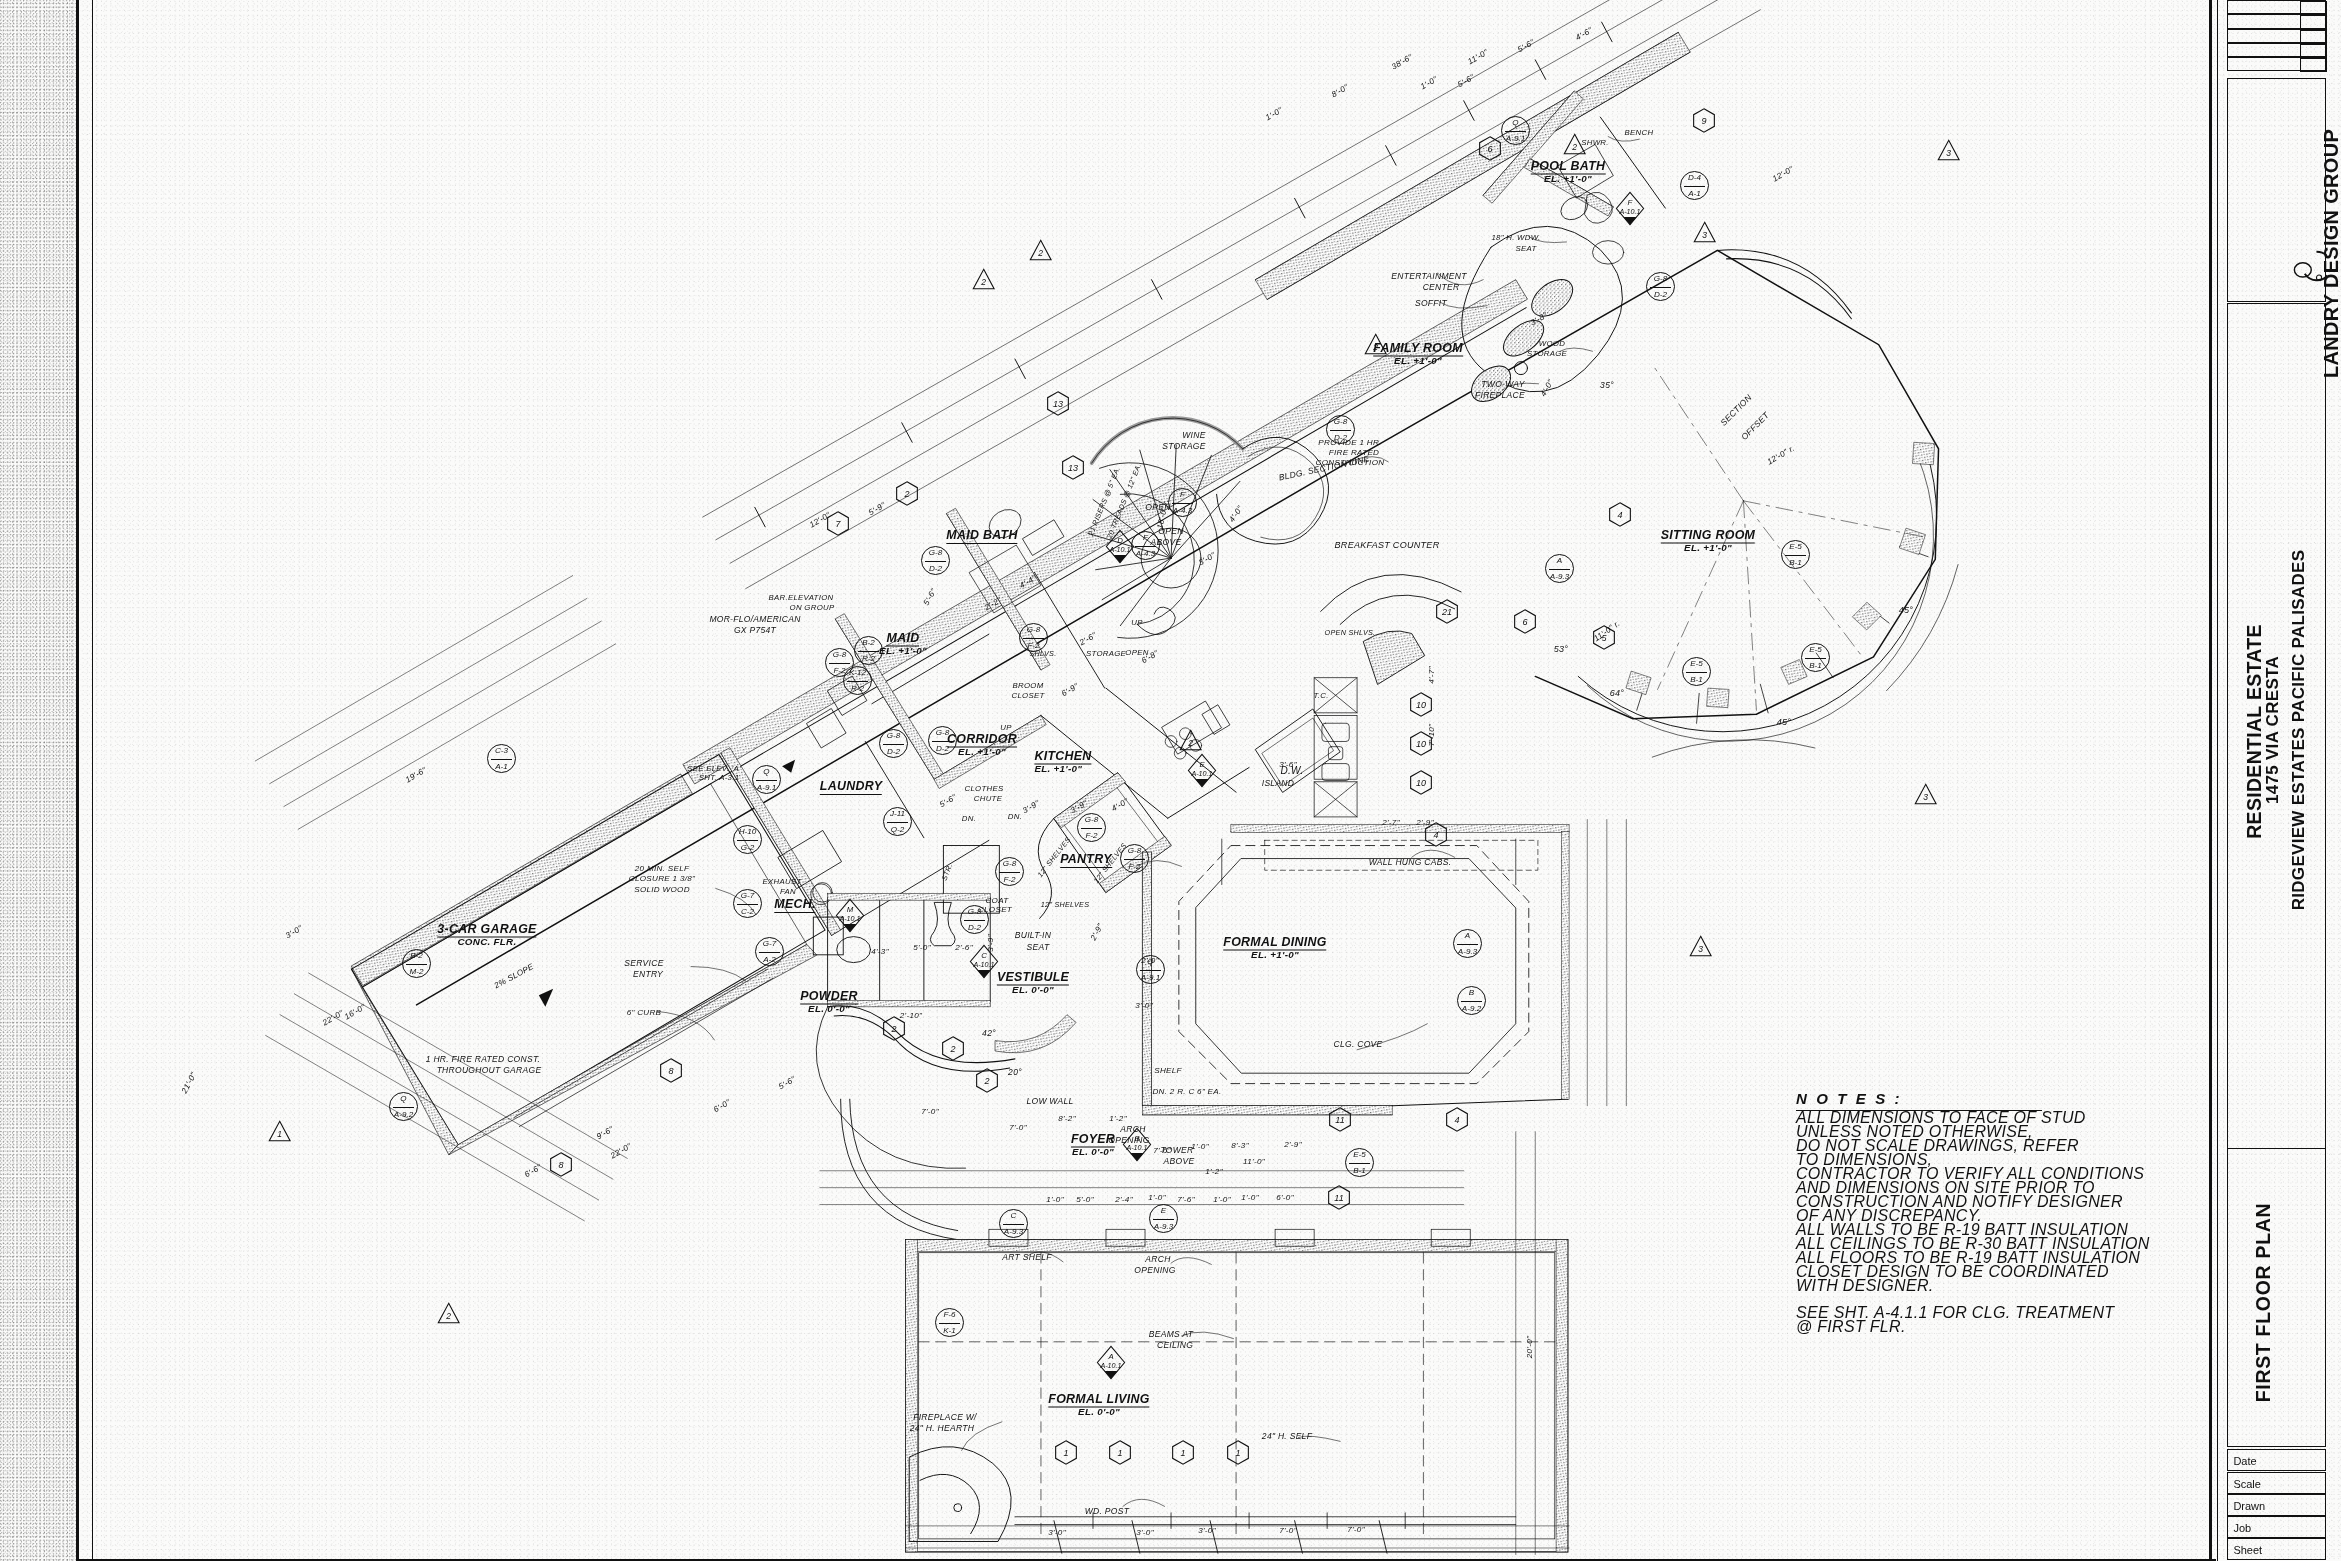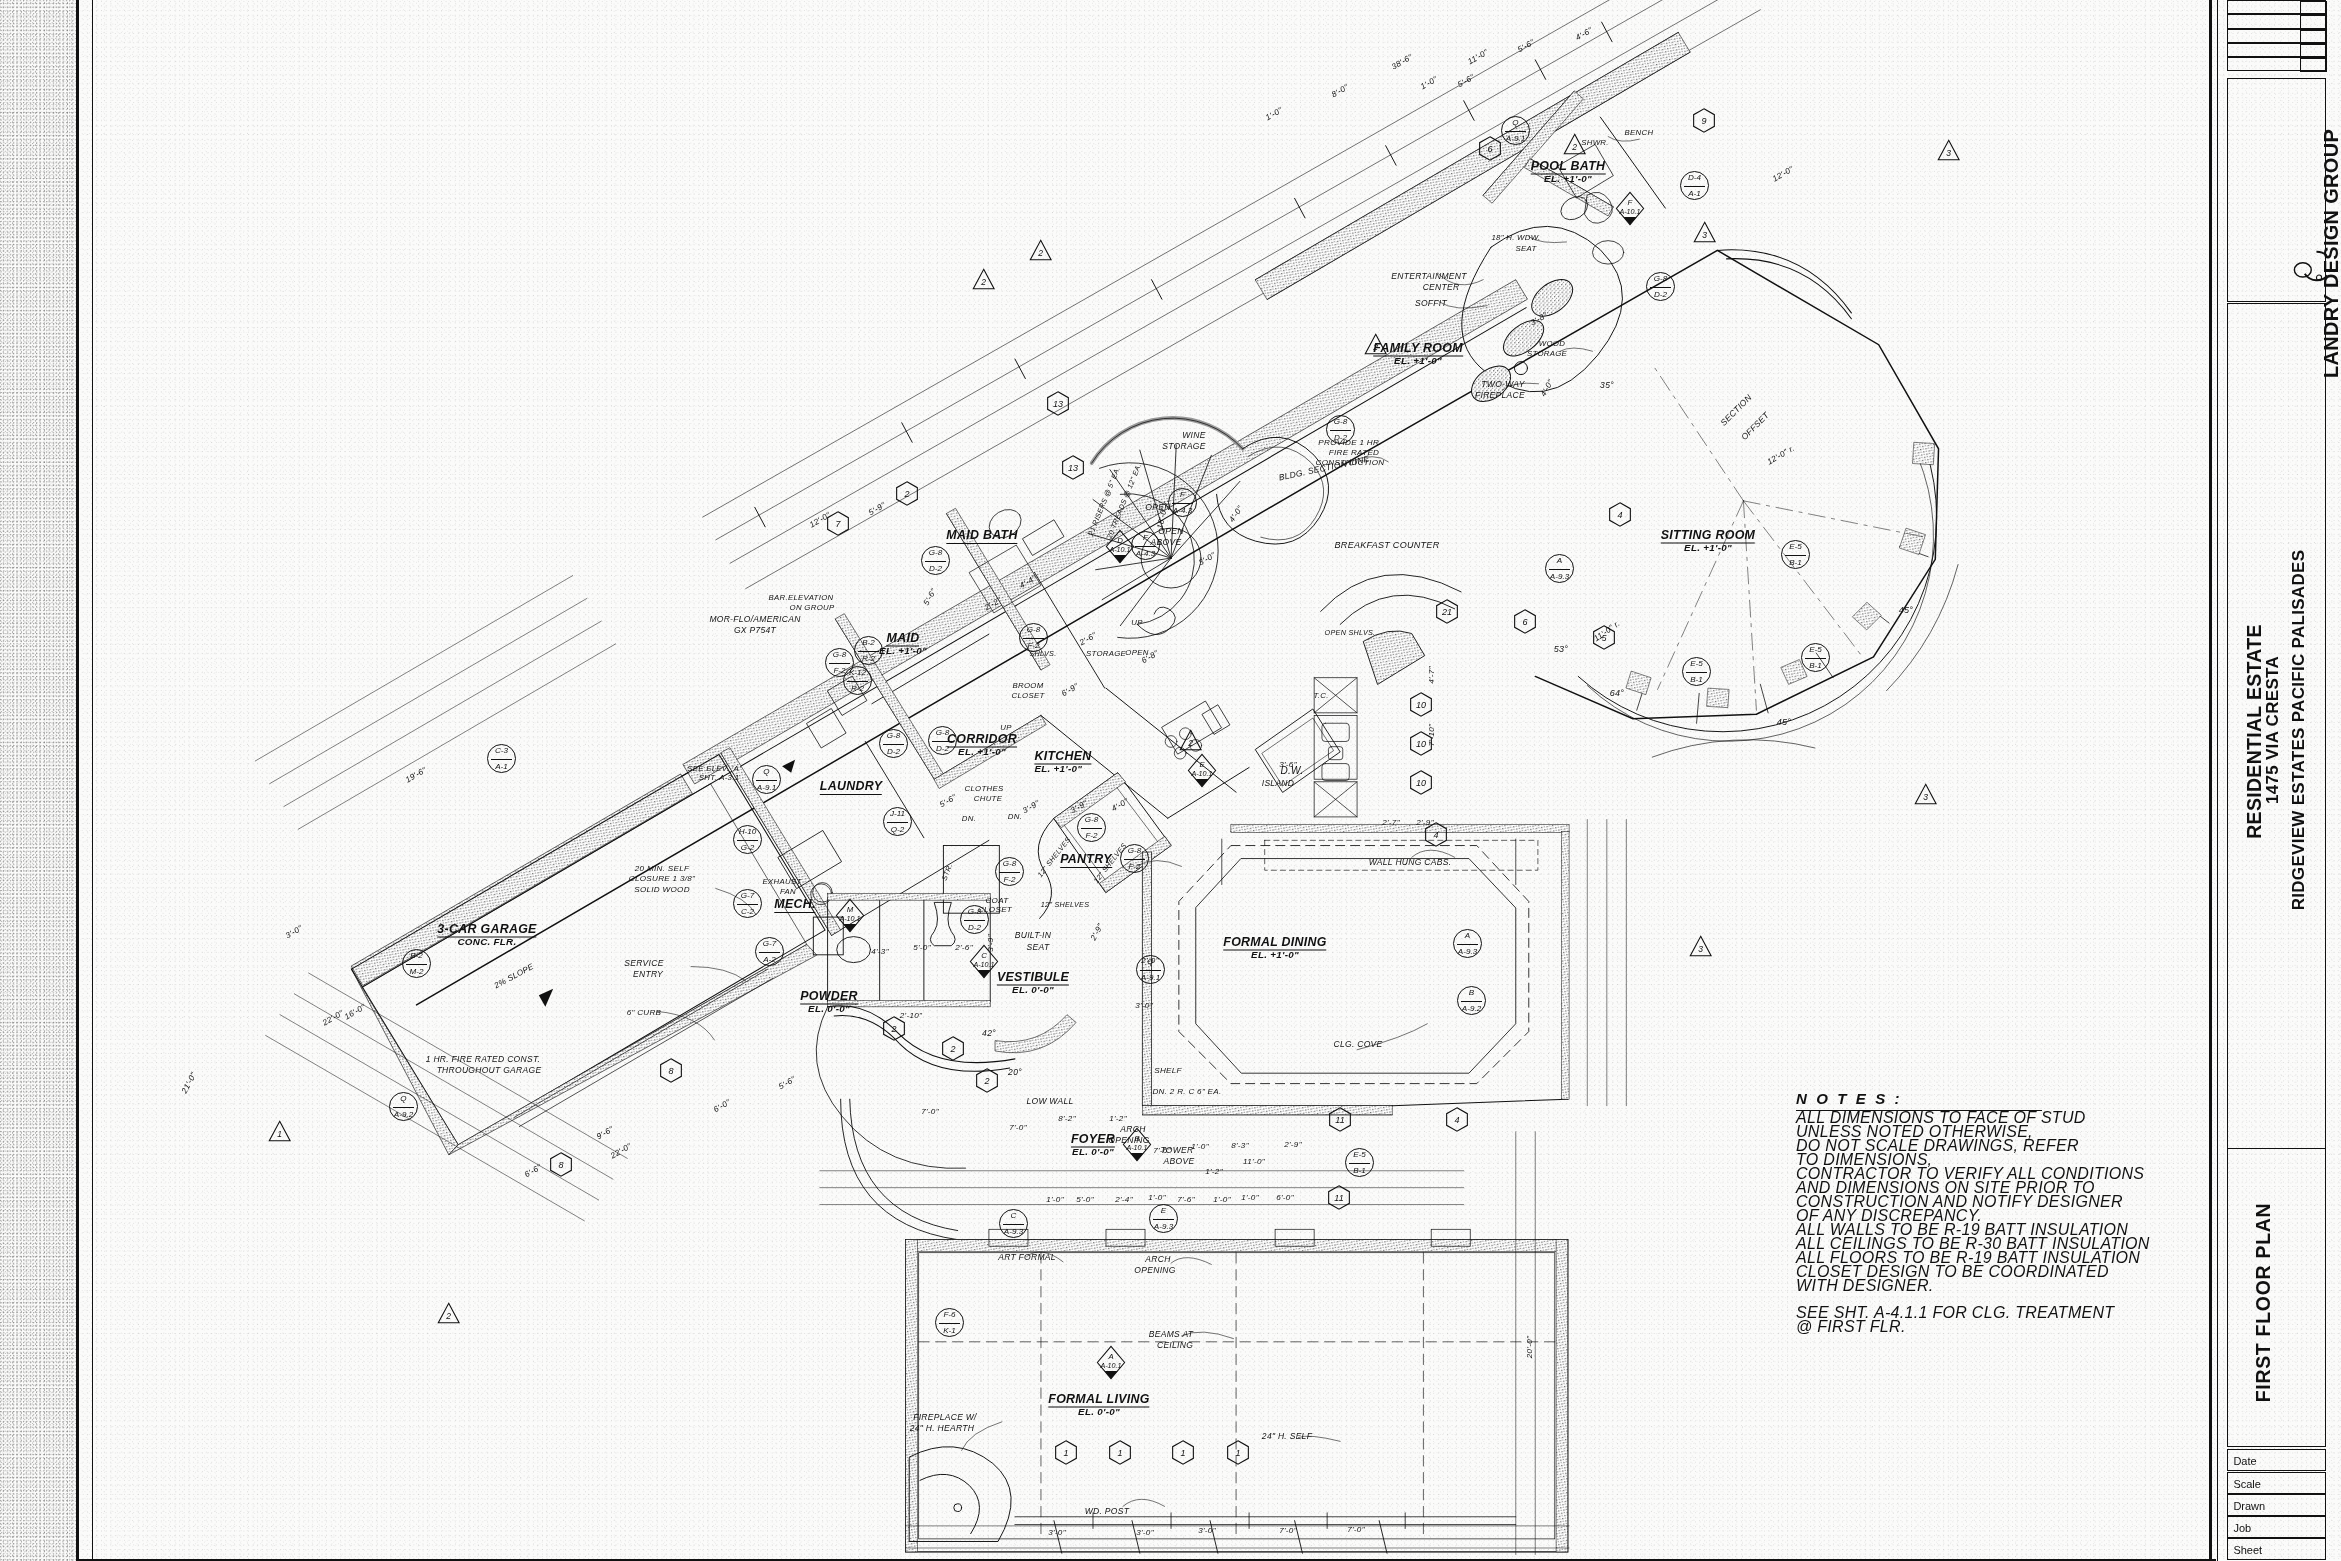--- a/index.html
+++ b/index.html
@@ -603,21 +603,21 @@
       <div class="hl ann" style="left: 1133px; top: 1129px; font-size: 8.5px; transform: translate(-50%, -50%);">ARCH</div>
       <div class="hl ann" style="left: 1129px; top: 1140px; font-size: 8.5px; transform: translate(-50%, -50%);">OPENING</div>
       <div class="hl ann" style="left: 1177px; top: 1150px; font-size: 8.5px; transform: translate(-50%, -50%);">TOWER</div>
       <div class="hl ann" style="left: 1179px; top: 1161px; font-size: 8.5px; transform: translate(-50%, -50%);">ABOVE</div>
       <div class="hl ann" style="left: 1410px; top: 862px; font-size: 8.5px; transform: translate(-50%, -50%);">WALL HUNG CABS.</div>
       <div class="hl ann" style="left: 1358px; top: 1044px; font-size: 8.5px; transform: translate(-50%, -50%);">CLG. COVE</div>
       <div class="hl ann" style="left: 1278px; top: 783px; font-size: 8.5px; transform: translate(-50%, -50%);">ISLAND</div>
       <div class="hl ann" style="left: 1321px; top: 695px; font-size: 7.8px; transform: translate(-50%, -50%);">T.C.</div>
       <div class="hl ann" style="left: 1292px; top: 770px; font-size: 10px; transform: translate(-50%, -50%);">D.W.</div>
       <div class="hl ann" style="left: 1350px; top: 632px; font-size: 7.2px; transform: translate(-50%, -50%);">OPEN SHLVS.</div>
-      <div class="hl ann" style="left: 1027px; top: 1257px; font-size: 8.5px; transform: translate(-50%, -50%);">ART FORMAL</div>
+      <div class="hl ann" style="left: 1027px; top: 1257px; font-size: 8.5px; transform: translate(-50%, -50%);">ART SHELF</div>
       <div class="hl ann" style="left: 1158px; top: 1259px; font-size: 8.5px; transform: translate(-50%, -50%);">ARCH</div>
       <div class="hl ann" style="left: 1155px; top: 1270px; font-size: 8.5px; transform: translate(-50%, -50%);">OPENING</div>
       <div class="hl ann" style="left: 1171px; top: 1334px; font-size: 8.5px; transform: translate(-50%, -50%);">BEAMS AT</div>
       <div class="hl ann" style="left: 1175px; top: 1345px; font-size: 8.5px; transform: translate(-50%, -50%);">CEILING</div>
       <div class="hl ann" style="left: 945px; top: 1417px; font-size: 8.5px; transform: translate(-50%, -50%);">FIREPLACE W/</div>
       <div class="hl ann" style="left: 942px; top: 1428px; font-size: 8.5px; transform: translate(-50%, -50%);">24" H. HEARTH</div>
       <div class="hl ann" style="left: 1107px; top: 1511px; font-size: 8.5px; transform: translate(-50%, -50%);">WD. POST</div>
       <div class="hl ann" style="left: 1287px; top: 1436px; font-size: 8.5px; transform: translate(-50%, -50%);">24" H. SELF</div>
       <div class="hl ann" style="left: 714px; top: 768px; font-size: 7.8px; transform: translate(-50%, -50%);">SEE ELEV. 'A'</div>
       <div class="hl ann" style="left: 719px; top: 777px; font-size: 7.8px; transform: translate(-50%, -50%);">SHT. A-3.1</div>

